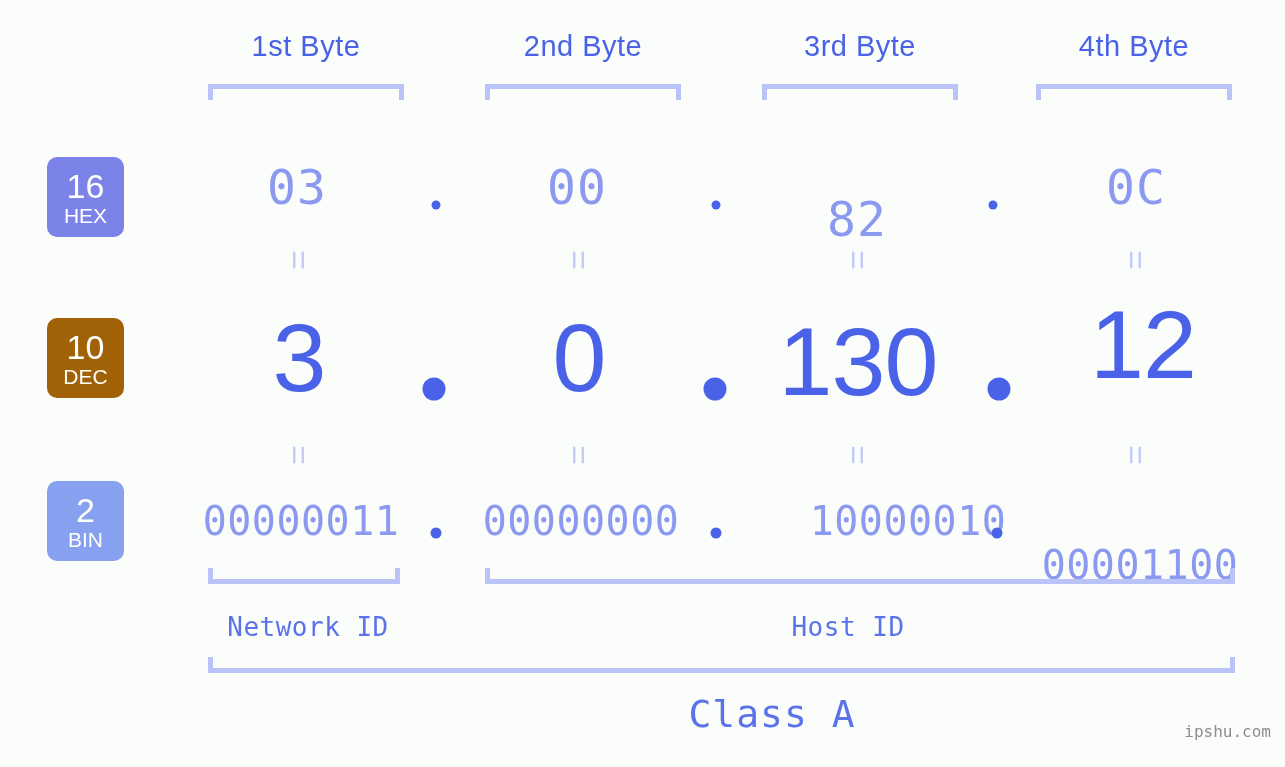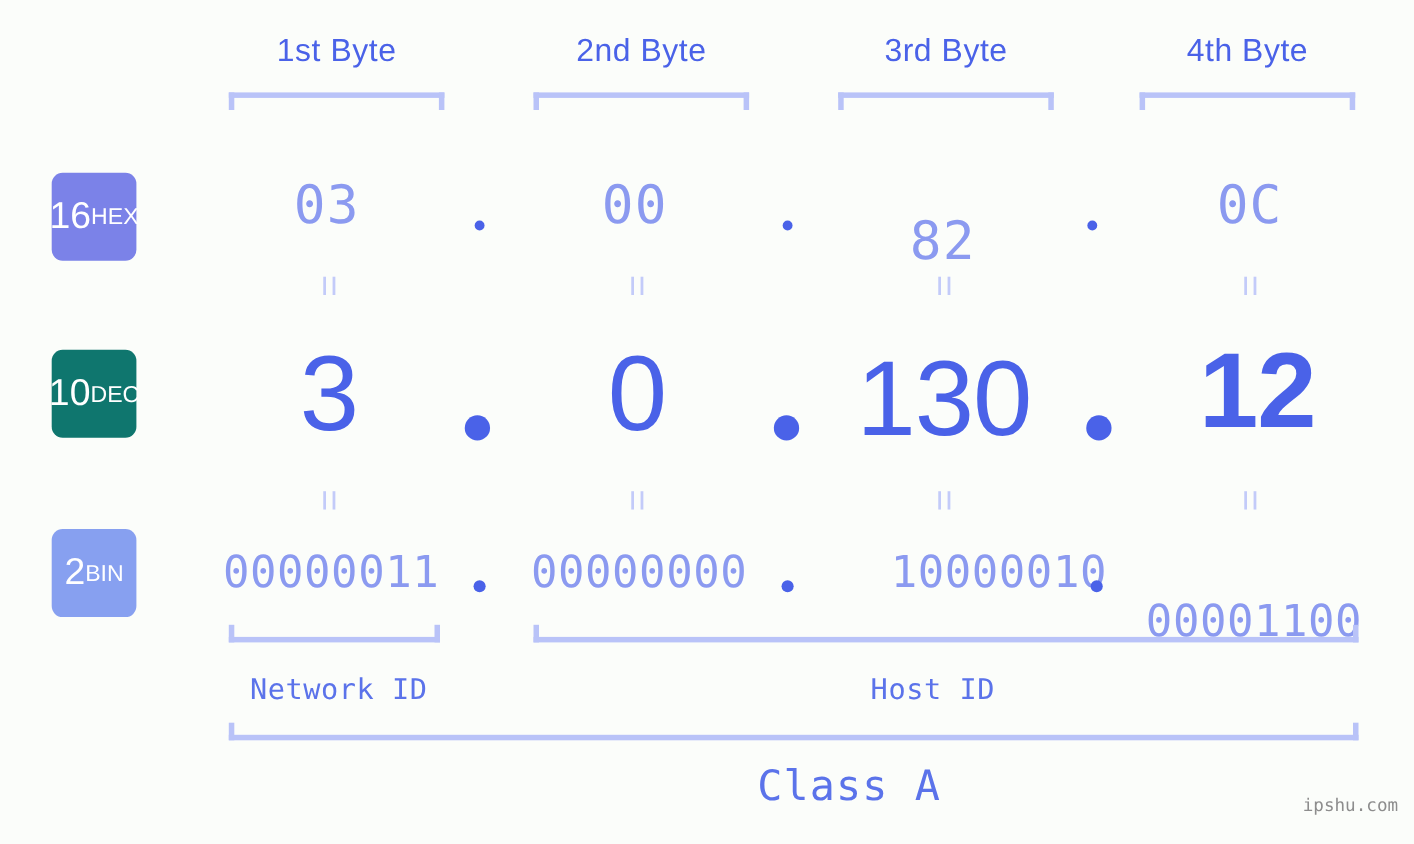--- a/index.html
+++ b/index.html
@@ -55,21 +55,21 @@
 
   
   .badge {
     position: absolute;
     left: 47px;
     width: 77px;
     height: 80px;
     border-radius: 10px;
     color: #ffffff;
     display: flex;
-    flex-direction: row;
+    flex-direction: column;
     align-items: center;
     justify-content: center;
     font-family: "Liberation Sans", sans-serif;
     line-height: 1;
   }
   .badge-num {
     font-size: 34px;
     font-weight: 400;
     margin-bottom: 2px;
   }
@@ -187,29 +187,29 @@
 
   <div class="dot dot-sm" style="left:436px; top:205px;"></div>
   <div class="dot dot-sm" style="left:716px; top:205px;"></div>
   <div class="dot dot-sm" style="left:993px; top:205px;"></div>
 
   <div class="eq" style="left:299px;  top:260px;">=</div>
   <div class="eq" style="left:579px;  top:260px;">=</div>
   <div class="eq" style="left:858px;  top:260px;">=</div>
   <div class="eq" style="left:1136px; top:260px;">=</div>
 
-  <div class="badge" style="top:318px; background:#0f766e;">
+  <div class="badge" style="top:318px; background:#a16207;">
     <span class="badge-num">10</span>
     <span class="badge-sys">DEC</span>
   </div>
 
   <div class="cell dec-val" style="left:299px;  top:358px;">3</div>
   <div class="cell dec-val" style="left:579px;  top:358px;">0</div>
   <div class="cell dec-val" style="left:858px;  top:362px;">130</div>
-  <div class="cell dec-val" style="left:1143px; top:355px;font-weight:bold;">12</div>
+  <div class="cell dec-val" style="left:1143px; top:345px;">12</div>
 
   <div class="dot dot-lg" style="left:434px; top:389px;"></div>
   <div class="dot dot-lg" style="left:715px; top:389px;"></div>
   <div class="dot dot-lg" style="left:999px; top:389px;"></div>
 
   <div class="eq" style="left:299px;  top:455px;">=</div>
   <div class="eq" style="left:579px;  top:455px;">=</div>
   <div class="eq" style="left:858px;  top:455px;">=</div>
   <div class="eq" style="left:1136px; top:455px;">=</div>
 

